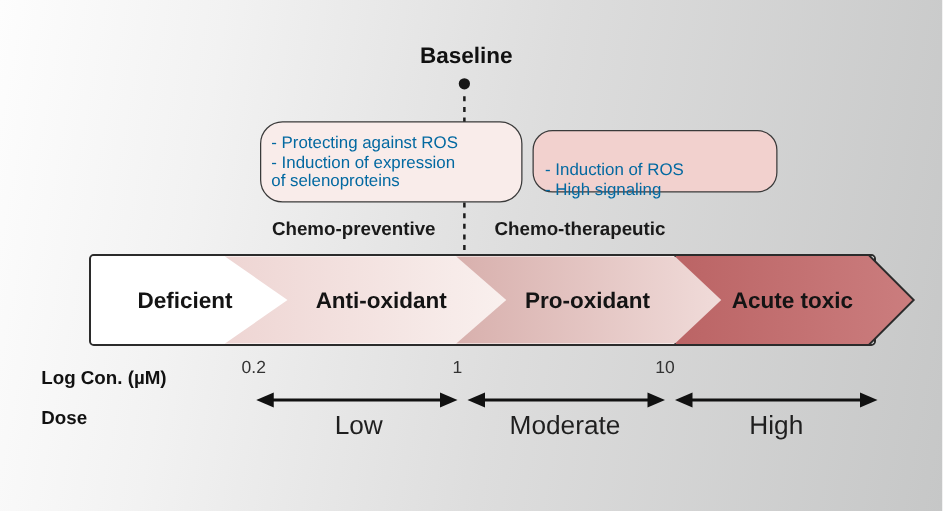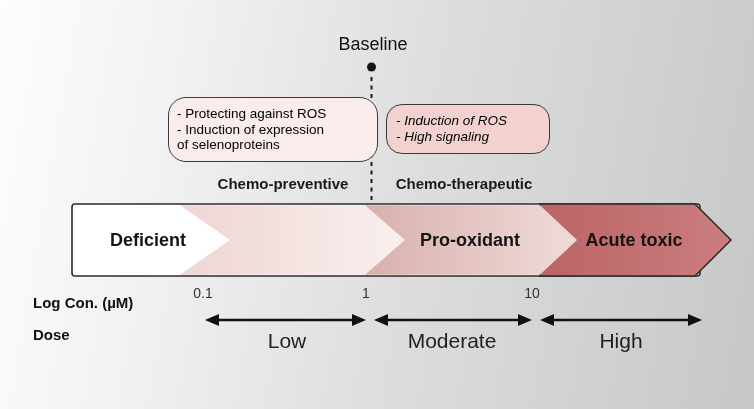--- a/index.html
+++ b/index.html
@@ -9,35 +9,35 @@
     overflow:hidden;
   }
   #stage{
     position:relative;width:754px;height:409px;
     background:linear-gradient(100deg,#fdfdfd 0%,#f2f2f2 22%,#dddddd 55%,#c6c7c7 100%);
     overflow:hidden;
   }
   .abs{position:absolute;}
   .baseline-title{
     left:303px;top:34px;width:140px;text-align:center;
-    font-size:18px;font-weight:400;color:#111;
+    font-size:18px;font-weight:700;color:#111;
   }
   svg.layer{position:absolute;left:0;top:0;width:754px;height:409px;}
   .note-box{
     box-sizing:border-box;
     border:1.6px solid #3a3a3a;
-    color:#000000;font-size:13.5px;line-height:15.5px;
+    color:#0369a1;font-size:13.5px;line-height:15.5px;margin-left:40px;
   }
   .note-box.left{
     left:168px;top:97px;width:210px;height:65px;
     background:#f9ecea;border-radius:18px;padding:8px 6px 6px 8px;
   }
   .note-box.right{
-    left:386px;top:104px;width:164px;height:50px;
-    background:#f2d1ce;border-radius:16px;padding:8px 6px 6px 9px;font-style:italic;
+    left:386px;top:104px;width:196px;height:50px;
+    background:#f2d1ce;border-radius:16px;padding:23px 6px 6px 9px;
   }
   .chemo-label{
     top:175px;width:200px;text-align:center;
     font-size:15px;font-weight:700;color:#1a1a1a;
   }
   .seg-label{
     top:228px;height:24px;line-height:24px;text-align:center;
     font-size:18px;font-weight:700;color:#141414;white-space:nowrap;
   }
   .axis-head{
@@ -111,27 +111,28 @@
   </div>
   <div class="abs note-box right">
     <div>- Induction of ROS</div>
     <div>- High signaling</div>
   </div>
 
   <div class="abs chemo-label" style="left:183px;">Chemo-preventive</div>
   <div class="abs chemo-label" style="left:364px;">Chemo-therapeutic</div>
 
   <div class="abs seg-label" style="left:75px;width:146px;text-align:center;">Deficient</div>
+  <div class="abs seg-label" style="left:235px;width:140px;">Anti-oxidant</div>
   <div class="abs seg-label" style="left:405px;width:130px;">Pro-oxidant</div>
   <div class="abs seg-label" style="left:573px;width:122px;">Acute toxic</div>
 
   <div class="abs axis-head" style="left:33px;top:294px;">Log Con. (µM)</div>
   <div class="abs axis-head" style="left:33px;top:326px;">Dose</div>
 
-  <div class="abs tick" style="left:181px;">0.1</div>
+  <div class="abs tick" style="left:181px;">0.2</div>
   <div class="abs tick" style="left:344px;">1</div>
   <div class="abs tick" style="left:510px;">10</div>
 
   <div class="abs range-label" style="left:237px;width:100px;">Low</div>
   <div class="abs range-label" style="left:392px;width:120px;">Moderate</div>
   <div class="abs range-label" style="left:571px;width:100px;">High</div>
 
 </div>
 
 </body></html>

